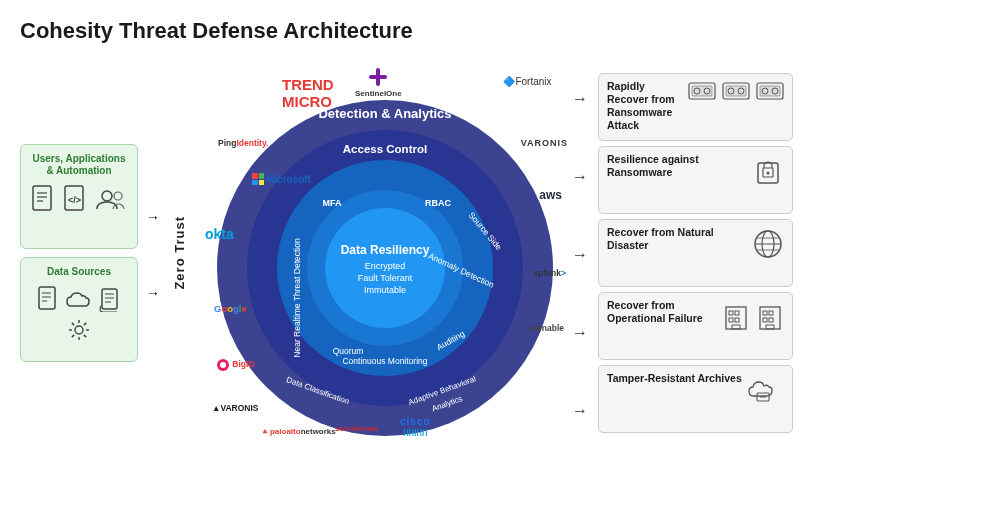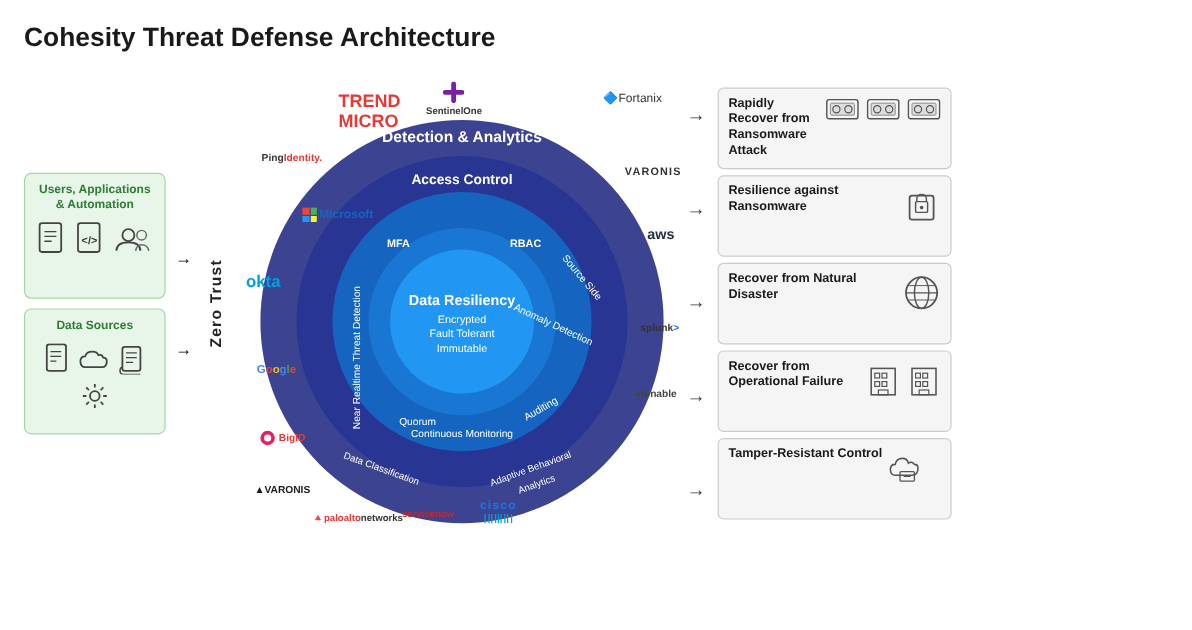--- a/index.html
+++ b/index.html
@@ -267,21 +267,21 @@
         <svg width="18" height="18" viewBox="0 0 18 18" style="display:block;margin:0 auto 1px auto">
             <rect x="7" y="0" width="4" height="18" fill="#7b1fa2" rx="2"></rect>
             <rect x="0" y="7" width="18" height="4" fill="#7b1fa2" rx="2"></rect>
           </svg>
         <span style="font-size:8px;">SentinelOne</span>
       </div>
       <div style="position:absolute;top:18px;left:82px;font-size:15px;font-weight:700;color:#e53935;">TREND<br>MICRO</div>
       <div style="position:absolute;top:18px;left:255px;font-size:10px;font-weight:400;color:#333;margin-left:48px;">🔷Fortanix</div>
 
       
-      <div style="position:absolute;top:68px;left:18px;font-size:8.5px;font-weight:700;color:#333;">Ping<span style="color:#e53935;">Identity.</span></div>
+      <div style="position:absolute;top:80px;left:18px;font-size:8.5px;font-weight:700;color:#333;">Ping<span style="color:#e53935;">Identity.</span></div>
       <div style="position:absolute;top:115px;left:12px;font-size:10px;font-weight:700;color:#1565c0;display:flex;align-items:center;gap:2px;margin-left:40px;">
         <span style="display:inline-grid;grid-template-columns:1fr 1fr;width:12px;height:12px;gap:1px;">
           <span style="background:#f44336;display:block;"></span>
           <span style="background:#4caf50;display:block;"></span>
           <span style="background:#2196f3;display:block;"></span>
           <span style="background:#ffeb3b;display:block;"></span>
         </span>
         Microsoft
       </div>
       <div style="position:absolute;top:168px;left:5px;font-size:14px;font-weight:900;color:#009fdd;">okta</div>
@@ -398,21 +398,21 @@
             <rect x="7" y="10" width="4" height="4" fill="none" stroke="#555" stroke-width="1"></rect>
             <rect x="13" y="10" width="4" height="4" fill="none" stroke="#555" stroke-width="1"></rect>
             <rect x="7" y="17" width="4" height="4" fill="none" stroke="#555" stroke-width="1"></rect>
             <rect x="13" y="17" width="4" height="4" fill="none" stroke="#555" stroke-width="1"></rect>
             <rect x="10" y="24" width="8" height="4" fill="none" stroke="#555" stroke-width="1"></rect>
           </svg>
         </div>
       </div>
 
       <div class="right-box">
-        <div class="right-box-title">Tamper-Resistant Control</div>
+        <div class="right-box-title">Tamper-Resistant Archives</div>
         <div class="right-box-icons">
           <svg width="36" height="28" viewBox="0 0 36 28">
             <path d="M8,22 Q4,22 4,17 Q4,13 8,13 Q9,8 14,8 Q18,8 19,12 Q22,10 24,13 Q27,13 27,16 Q27,22 22,22 Z" fill="none" stroke="#555" stroke-width="1.3"></path>
             <rect x="12" y="19" width="12" height="8" rx="1" fill="none" stroke="#555" stroke-width="1.1"></rect>
             <line x1="15" y1="23" x2="21" y2="23" stroke="#555" stroke-width="1"></line>
           </svg>
         </div>
       </div>
 
     </div>

